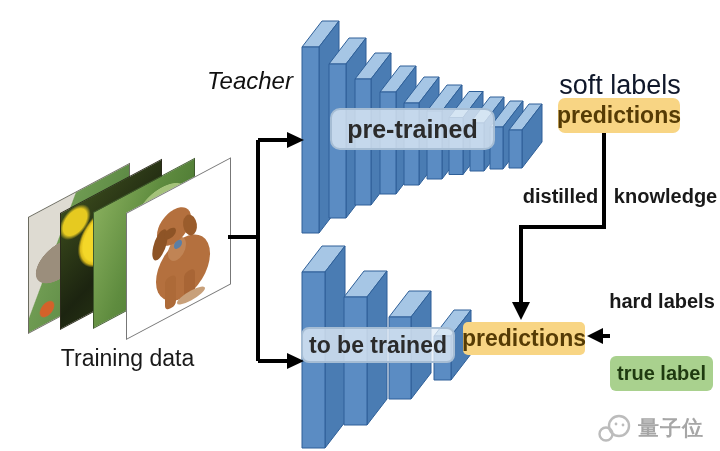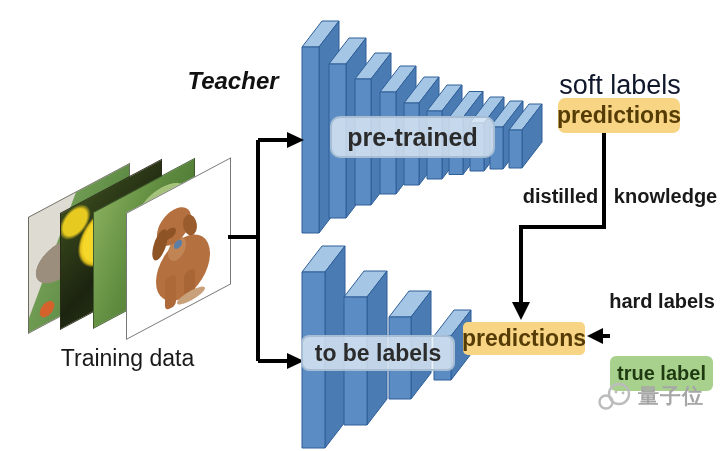--- a/index.html
+++ b/index.html
@@ -25,42 +25,42 @@
       linear-gradient(115deg,#86ad5b,#5f8c3f 45%,#44702e 100%);}
   .card4{left:126px;top:213px;width:103px;height:125px;background:#fff;border:1.5px solid #777;}
 
   
   #net-svg{position:absolute;left:0;top:0;}
   #arrows path{stroke:var(--arrow,#000);stroke-width:4;fill:none;}
   #arrows .ah{fill:var(--arrow,#000);stroke:none;}
 
   
   .lbl{position:absolute;color:#111;text-align:center;line-height:1.1;}
-  .lbl-teacher{left:178px;top:68px;width:110px;font-size:24px;font-style:italic;font-weight:700;}
+  .lbl-teacher{left:195px;top:68px;width:110px;font-size:24px;font-style:italic;font-weight:400;}
   .lbl-student{left:196px;top:395px;width:110px;font-size:24px;font-style:italic;font-weight:600;}
   .lbl-training{left:35px;top:346px;width:185px;font-size:23px;font-weight:400;color:#191919;}
   .lbl-soft{left:556px;top:71px;width:128px;font-size:27px;font-weight:400;color:#0f172a;}
   .lbl-hard{left:598px;top:290px;width:128px;font-size:20px;font-weight:600;color:#191919;}
   .lbl-distilled{left:508px;top:185px;width:224px;font-size:20px;font-weight:600;color:#191919;word-spacing:10px;}
 
   
   .badge{position:absolute;display:flex;align-items:center;justify-content:center;box-sizing:border-box;}
   .box-state{background:var(--state-box-bg,rgba(227,237,247,.78));
-             border:2px solid var(--state-box-border,#a6bdd4);color:#2b2b2b;font-weight:600;margin-top:8px;}
+             border:2px solid var(--state-box-border,#a6bdd4);color:#2b2b2b;font-weight:600;}
   .box-pretrained{left:330px;top:108px;width:165px;height:42px;border-radius:10px;font-size:25px;}
   .box-tobetrained{left:301px;top:327px;width:154px;height:36px;border-radius:8px;font-size:23px;}
   .box-orange{background:var(--predictions-bg,#f8d584);color:var(--predictions-text,#553b05);
               font-weight:600;font-size:23px;}
   .box-pred-top{left:558px;top:98px;width:122px;height:35px;border-radius:7px;}
   .box-pred-bottom{left:463px;top:322px;width:122px;height:33px;border-radius:5px;}
   .box-green{background:var(--true-label-bg,#a9d18e);color:var(--true-label-text,#1f3a10);
              font-weight:600;font-size:20px;left:610px;top:317px;width:103px;height:35px;border-radius:6px;margin-top:39px;}
 
   
-  .watermark{position:absolute;left:597px;top:380px;display:flex;align-items:center;gap:5px;}
+  .watermark{position:absolute;left:597px;top:412px;display:flex;align-items:center;gap:5px;}
   .watermark-text{font-size:21px;color:var(--watermark-gray,#a6a6a6);letter-spacing:1px;font-weight:600;}
 </style>
 </head>
 <body>
 
 <div class="stage">
 
   <div class="card card1"></div>
   <div class="card card2"></div>
   <div class="card card3"></div>
@@ -140,21 +140,21 @@
   <div class="lbl lbl-teacher">Teacher</div>
   <div class="lbl lbl-training">Training data</div>
   <div class="lbl lbl-soft">soft labels</div>
   <div class="lbl lbl-hard">hard labels</div>
   <div class="lbl lbl-distilled">distilled knowledge</div>
 
   <div class="badge box-state box-pretrained">
     <span>pre-trained</span>
   </div>
   <div class="badge box-state box-tobetrained">
-    <span>to be labels</span>
+    <span>to be trained</span>
   </div>
   <div class="badge box-orange box-pred-top">
     <span>predictions</span>
   </div>
   <div class="badge box-orange box-pred-bottom">
     <span>predictions</span>
   </div>
   <div class="badge box-green">
     <span>true label</span>
   </div>

